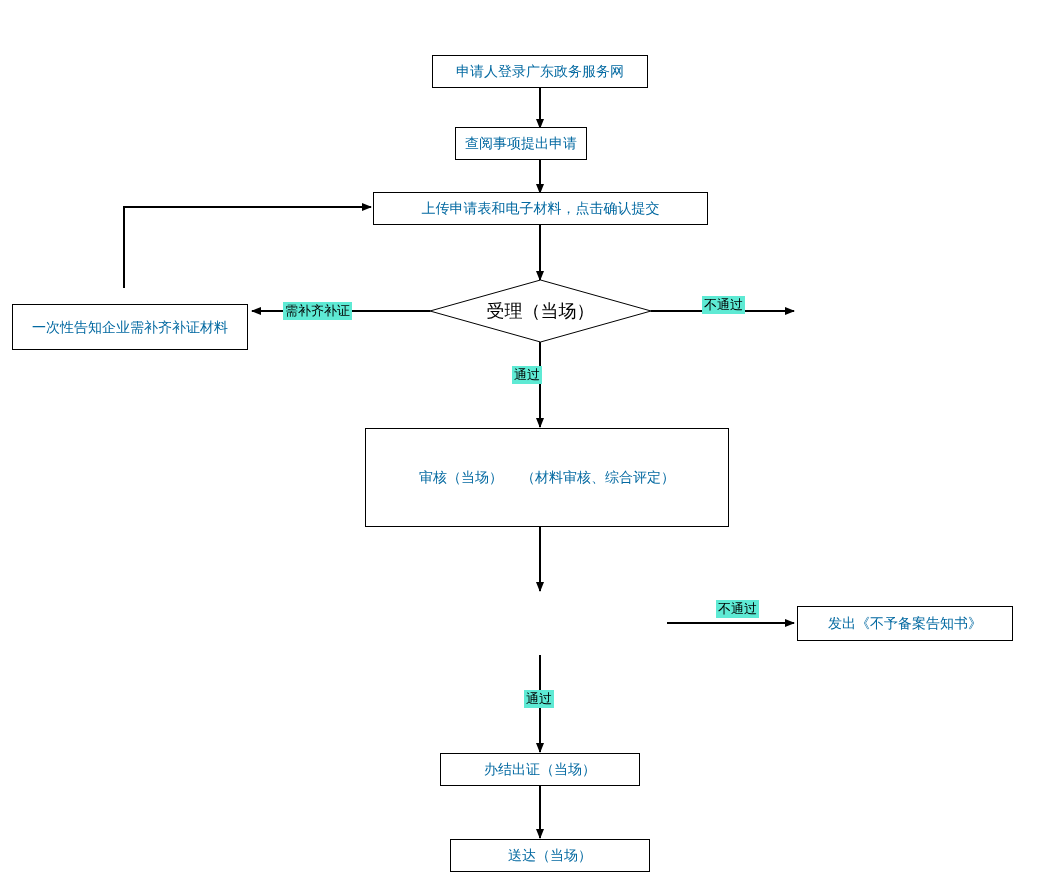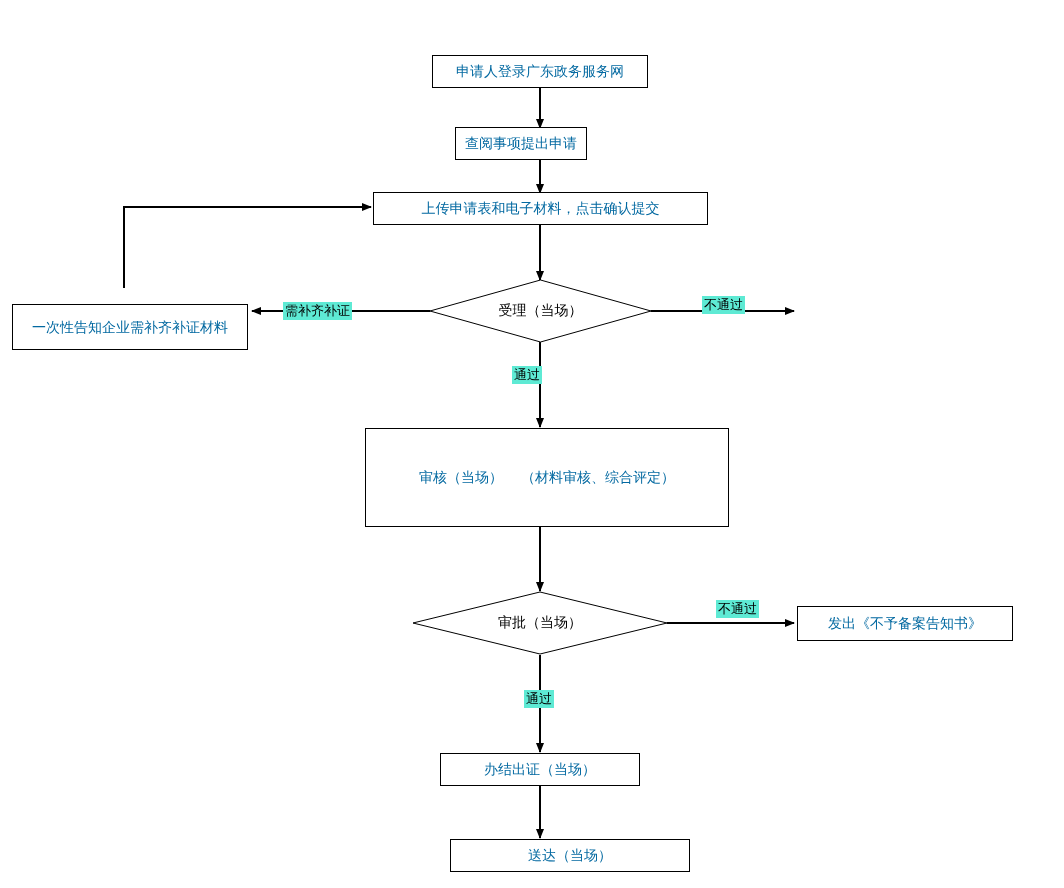--- a/index.html
+++ b/index.html
@@ -46,21 +46,21 @@
   }
   .diamond-label {
     position: absolute;
     left: 0;
     top: 0;
     width: 100%;
     height: 100%;
     display: flex;
     align-items: center;
     justify-content: center;
-    font-size: 14px;
+    font-size: 18px;
     color: #000000;
     text-align: center;
   }
   .edge-label {
     position: absolute;
     font-size: 13px;
     color: #000000;
     background: #5eead4;
     padding: 0 2px;
     white-space: nowrap;
@@ -130,36 +130,30 @@
   <div class="node" style="left:12px; top:304px; width:236px; height:46px;">
     <span>一次性告知企业需补齐补证材料</span>
   </div>
 
 
   <div class="node multiline" style="left:365px; top:428px; width:364px; height:99px;">
     <span>审核（当场）</span>
     <span>（材料审核、综合评定）</span>
   </div>
 
-  <div class="diamond-wrap" style="left:413px; top:592px; width:254px; height:62px;">
-    <svg width="254" height="62" xmlns="http://www.w3.org/2000/svg">
-      <polygon points="127,0 254,31 127,62 0,31" fill="#ffffff" stroke="#000000" stroke-width="1"></polygon>
-    </svg>
-    <div class="diamond-label">审批（当场）</div>
-  </div>
 
   <div class="node" style="left:797px; top:606px; width:216px; height:35px;">
     <span>发出《不予备案告知书》</span>
   </div>
 
   <div class="node" style="left:440px; top:753px; width:200px; height:33px;">
     <span>办结出证（当场）</span>
   </div>
 
-  <div class="node" style="left:450px; top:839px; width:240px; height:33px;">
+  <div class="node" style="left:450px; top:839px; width:200px; height:33px;">
     <span>送达（当场）</span>
   </div>
 
   <div class="edge-label" style="left:283px; top:302px;">需补齐补证</div>
   <div class="edge-label" style="left:702px; top:296px;">不通过</div>
   <div class="edge-label" style="left:512px; top:366px;">通过</div>
   <div class="edge-label" style="left:716px; top:600px;">不通过</div>
   <div class="edge-label" style="left:524px; top:690px;">通过</div>
 
 </div>

